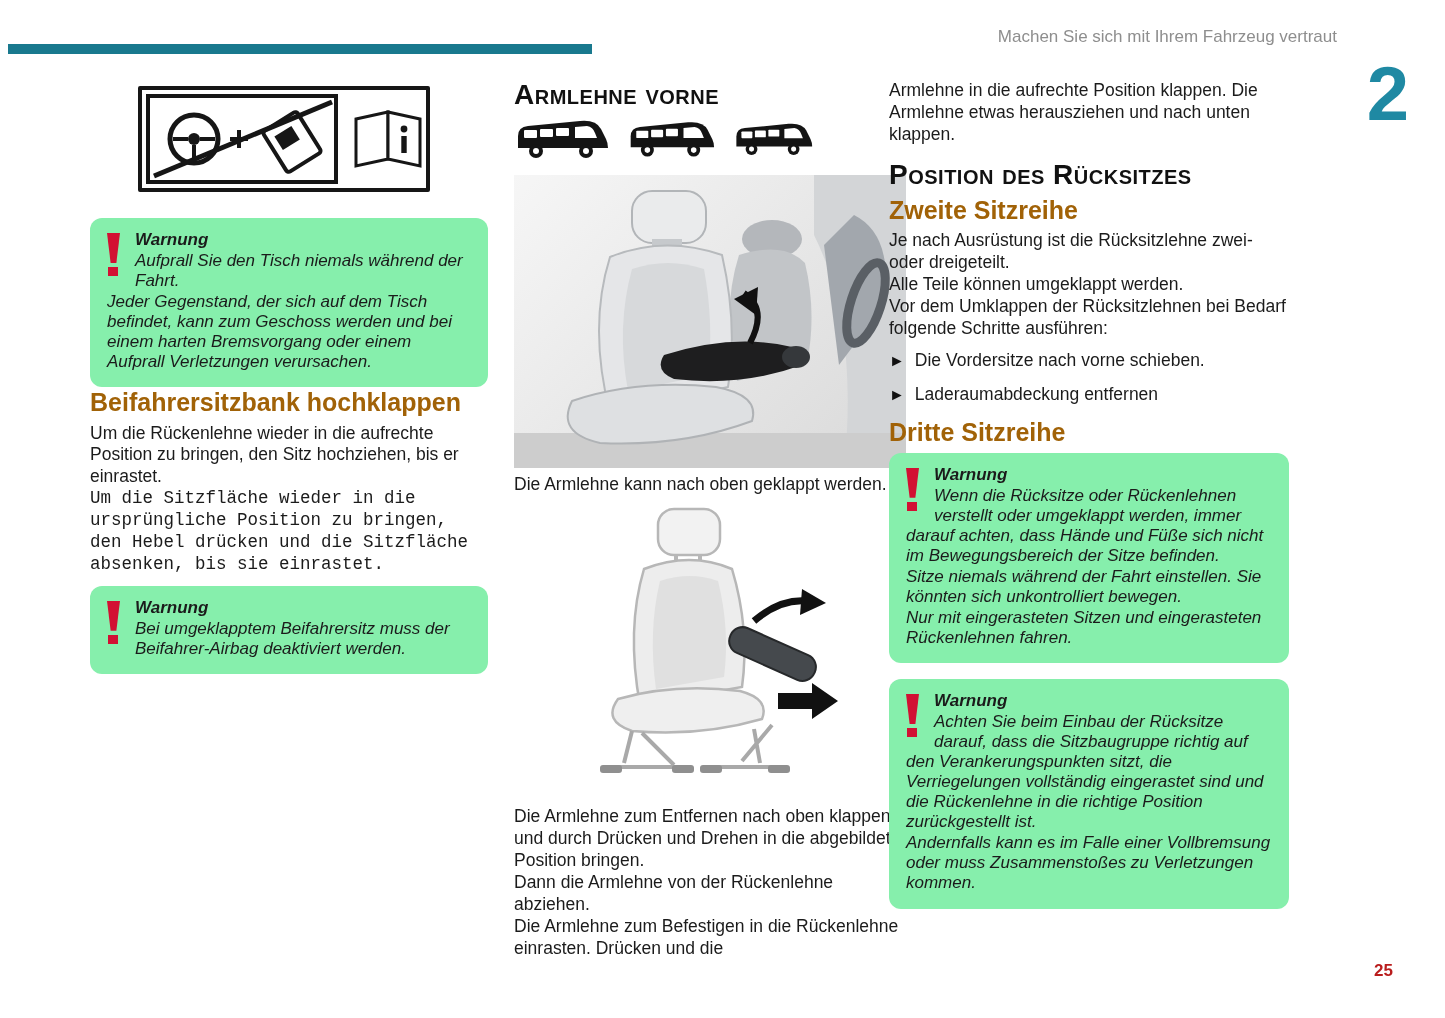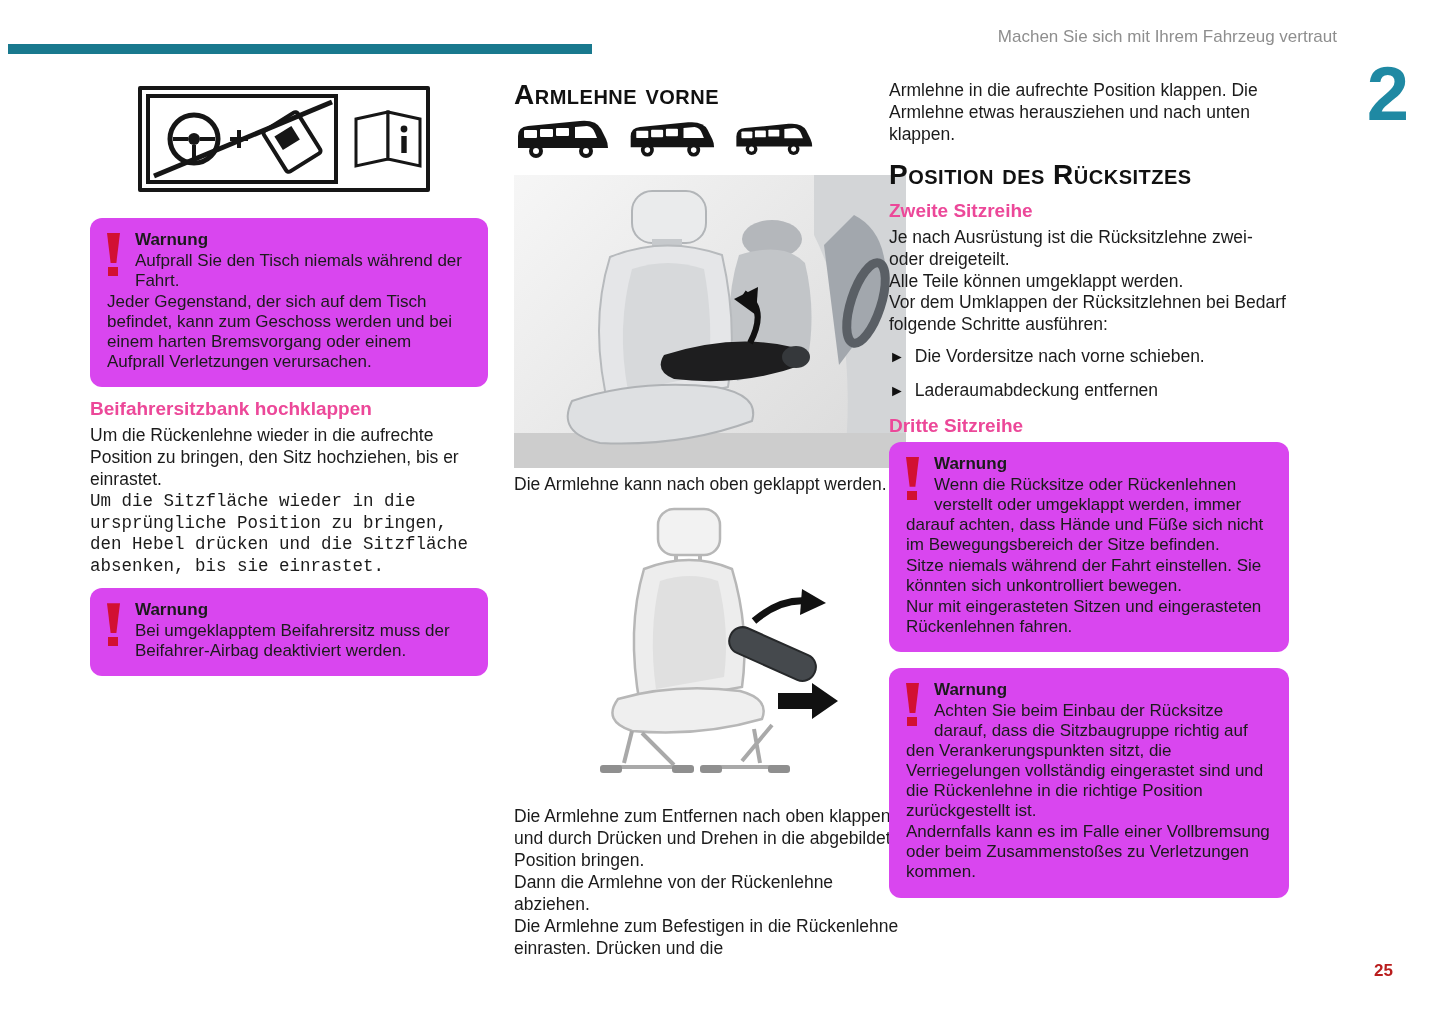--- a/index.html
+++ b/index.html
@@ -23,36 +23,36 @@
   .col-mid   { left: 514px; width: 392px; }
   .col-right { left: 889px; width: 400px; }
 
   .picto-box {
     width: 292px; height: 106px; margin: 6px 0 26px 48px;
     border: 4px solid #161616; border-radius: 2px;
     display: flex; align-items: center; justify-content: center; background: #fff;
   }
 
   .warnbox {
-    background: #d946ef; border-radius: 12px;
+    background: #86efac; border-radius: 12px;
     padding: 12px 16px 14px 17px;
-    font-size: 17px; line-height: 1.18;
+    font-size: 17px; line-height: 1.18; font-style: italic;
   }
   .warnbox p { margin: 0 0 1px 0; }
   .warn-icon { float: left; width: 15px; height: 44px; margin: 3px 13px 2px 0; display: block; }
   .warn-icon .bar { display: block; width: 13px; height: 30px; background: #d21033;
     clip-path: polygon(0 0, 100% 0, 72% 100%, 28% 100%); }
   .warn-icon .dot { display: block; width: 10px; height: 9px; background: #d21033; margin: 4px 0 0 1px; }
   .warn-title { font-weight: bold; }
 
   .smallcaps {
     font-variant: small-caps; font-weight: bold; font-size: 28px;
     letter-spacing: 0.5px; line-height: 1.05; margin: 0 0 6px 0; color: #111;
   }
-  h3.sub { font-size: 19px; font-weight: bold; margin: 10px 0 4px 0; color: #ec4899; }
+  h3.sub { font-size: 25px; font-weight: bold; margin: 0 0 4px 0; color: #a16207; }
 
   .mb6 { margin-bottom: 6px; } .mb10 { margin-bottom: 10px; font-family: Liberation Mono, monospace; }
   .mb14 { margin-bottom: 14px; } .mb16 { margin-bottom: 16px; }
   .mt20 { margin-top: 20px; }
 
   .vans { display: flex; gap: 18px; align-items: flex-end; margin: 8px 0 14px 0; }
   .img1 { width: 392px; height: 293px; margin-top: 4px; background: linear-gradient(135deg, #f6f6f6, #d9d9d9); }
   .caption { margin: 6px 0 8px 0; }
   .img2 { width: 392px; height: 302px; display: flex; justify-content: center; align-items: center; }
 
@@ -262,15 +262,15 @@
     <p>Nur mit eingerasteten Sitzen und eingerasteten Rückenlehnen fahren.</p>
   </div>
 
   <div class="warnbox">
     <span class="warn-icon">
         <span class="bar"></span>
         <span class="dot"></span>
       </span>
     <p class="warn-title">Warnung</p>
     <p>Achten Sie beim Einbau der Rücksitze darauf, dass die Sitzbaugruppe richtig auf den Verankerungspunkten sitzt, die Verriegelungen vollständig eingerastet sind und die Rückenlehne in die richtige Position zurückgestellt ist.</p>
-    <p>Andernfalls kann es im Falle einer Vollbremsung oder beim Zusammenstoßes zu Verletzungen kommen.</p>
+    <p>Andernfalls kann es im Falle einer Vollbremsung oder muss Zusammenstoßes zu Verletzungen kommen.</p>
   </div>
 </div>
 
 </body></html>

